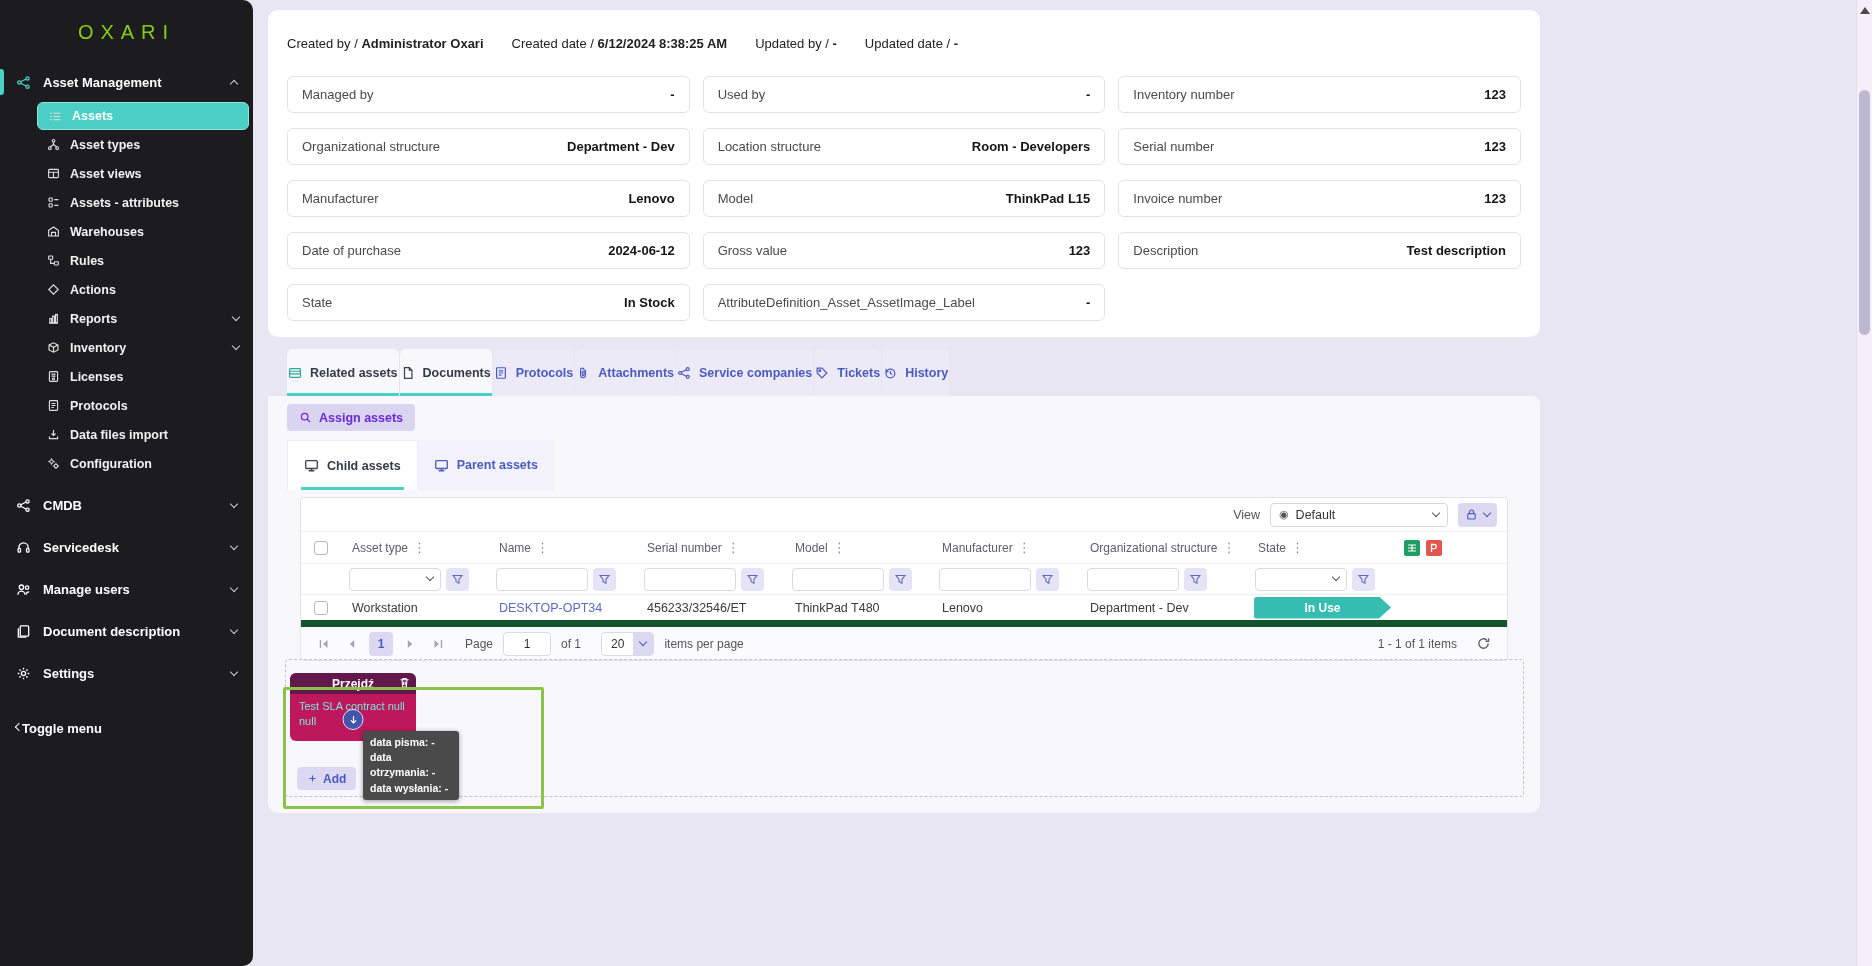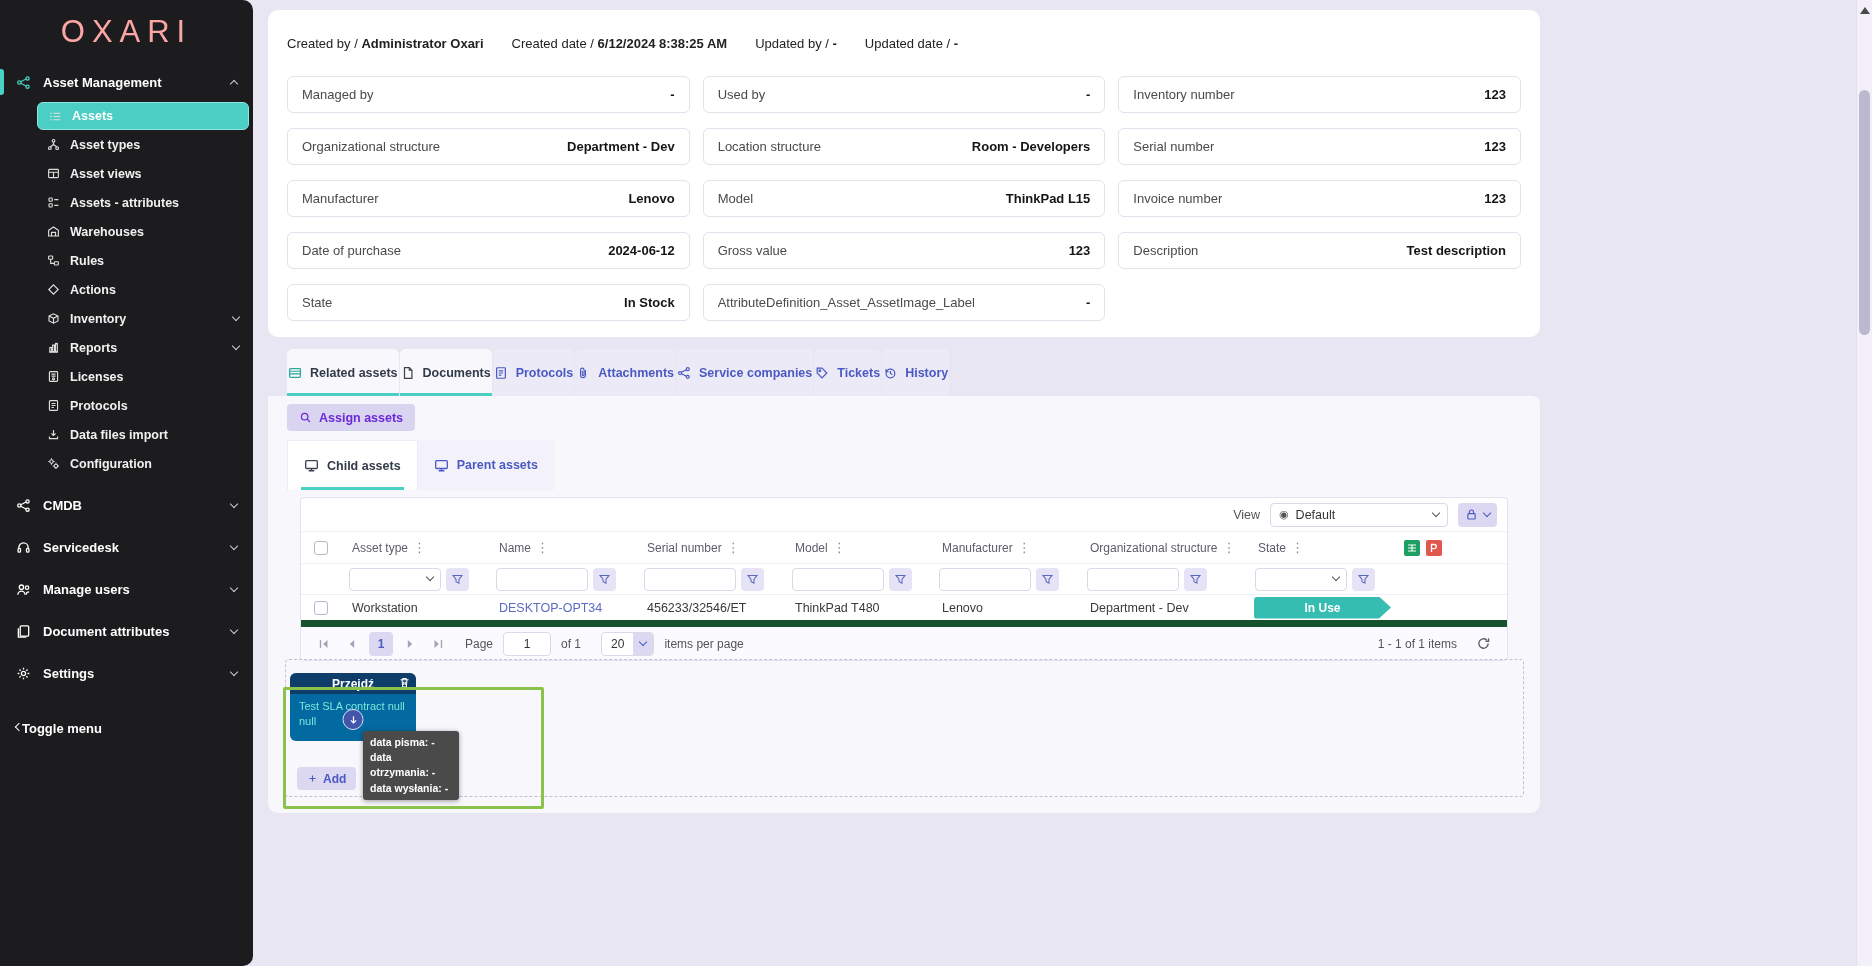--- a/index.html
+++ b/index.html
@@ -2,21 +2,21 @@
 <html lang="en"><head>
 <meta charset="utf-8">
 <style>
   *{margin:0;padding:0;box-sizing:border-box}
   html,body{width:1872px;height:966px;overflow:hidden}
   body{font-family:"Liberation Sans",sans-serif;background:#e9e6f4;position:relative;font-size:13px;color:#333}
   .ic{display:block}
 
   
   .sidebar{position:absolute;left:0;top:0;width:253px;height:966px;background:#1c1c1e;color:#fff;border-radius:0 10px 10px 0;z-index:6;overflow:hidden}
-  .logo{height:64px;display:flex;align-items:center;justify-content:center;color:#fca5a5;font-size:31px;font-weight:400;letter-spacing:7px}
+  .logo{height:64px;display:flex;align-items:center;justify-content:center;color:#84cc16;font-size:20px;font-weight:400;letter-spacing:7px}
   .nav-section{display:flex;align-items:center;gap:12px;padding:0 16px;height:36px;font-weight:700;font-size:13px;position:relative;cursor:pointer;color:#fff}
   .nav-section.tall{height:42px}
   .accent-bar{position:absolute;left:0;top:5px;bottom:5px;width:4px;background:#4ad0c4;border-radius:0 3px 3px 0}
   .chev{display:inline-block;width:6px;height:6px;border-right:1.6px solid currentColor;border-bottom:1.6px solid currentColor;transform:rotate(45deg);margin-top:-3px}
   .chev.up{transform:rotate(-135deg);margin-top:3px}
   .chev.left{transform:rotate(135deg)}
   .nav-section .chev{margin-left:auto;color:#cfcfcf}
   .subnav{list-style:none;padding:2px 0 6px}
   .subnav li{display:flex;align-items:center;gap:10px;padding:0 14px 0 47px;height:29px;font-size:12.5px;font-weight:600;cursor:pointer;color:#f1f1f1}
   .subnav li .chev{margin-left:auto;color:#cfcfcf}
@@ -77,21 +77,21 @@
   .pnum{min-width:24px;height:24px;background:#dcd8f1;color:#4a5ac2;font-weight:700;display:flex;align-items:center;justify-content:center;border-radius:4px;cursor:pointer}
   .pinput{width:48px;height:24px;border:1px solid #dbd8e8;border-radius:4px;text-align:center;font-family:inherit;font-size:12px;color:#333;margin:0 4px}
   .sizedd{display:flex;align-items:center;height:24px;border:1px solid #dbd8e8;border-radius:4px;background:#fff;overflow:hidden;margin:0 4px;cursor:pointer}
   .sizedd .num{padding:0 9px;color:#333}
   .sizedd .caret{width:20px;height:24px;background:#dcd8f1;color:#4a5ac2;display:flex;align-items:center;justify-content:center}
   .spacer{flex:1}
   .refresh-btn{width:24px;height:24px;border:none;background:transparent;color:#5d5d6b;display:flex;align-items:center;justify-content:center;cursor:pointer;margin-left:8px}
 
   
   .docs-area{position:absolute;left:17px;top:263px;width:1239px;height:138px;border:1px dashed #c3c0d6;border-radius:4px}
-  .doc-card{position:absolute;left:4px;top:13px;width:126px;height:68px;background:#0369a1;border-radius:6px;overflow:visible;cursor:pointer;z-index:2}
+  .doc-card{position:absolute;left:4px;top:13px;width:126px;height:68px;background:#be185d;border-radius:6px;overflow:visible;cursor:pointer;z-index:2}
   .doc-head{height:21px;background:rgba(22,25,58,.55);border-radius:6px 6px 0 0;display:flex;align-items:center;justify-content:center;position:relative;color:#fff;font-size:12px;font-weight:700}
   .doc-trash{position:absolute;right:5px;top:3px;color:#fff;cursor:pointer}
   .doc-body{padding:5px 9px;color:#79e8db;font-size:11px;line-height:1.35}
   .doc-arrow{position:absolute;left:50%;transform:translateX(-50%);bottom:11px;width:21px;height:21px;border-radius:50%;background:#4355a9;border:1.5px solid #d9def7;color:#fff;display:flex;align-items:center;justify-content:center;cursor:pointer}
   .doc-tip{position:absolute;left:77px;top:71px;width:96px;background:#4a4a4a;color:#fff;font-size:10.5px;font-weight:700;line-height:1.45;padding:4px 7px;border-radius:3px;box-shadow:0 1px 5px rgba(0,0,0,.4);z-index:3}
   .add-btn{position:absolute;left:11px;top:107px;height:23px;padding:0 10px;background:#dcd8f1;border:none;border-radius:4px;color:#4a5ac2;font-size:12px;font-weight:600;display:flex;align-items:center;gap:5px;cursor:pointer;font-family:inherit}
   .hl-box{position:absolute;left:15px;top:291px;width:261px;height:122px;border:3px solid #8bc34a;border-radius:2px;z-index:8;pointer-events:none}
 
   
   .scrollbar{position:absolute;right:0;top:0;width:16px;height:966px;background:#f3f0fa;border-left:1px solid #e2dfec;z-index:9}
@@ -378,30 +378,30 @@
         <span>Rules</span>
       </li>
     <li>
         <svg class="ic" width="13" height="13">
           <use href="#i-diamond"></use>
         </svg>
         <span>Actions</span>
       </li>
     <li>
         <svg class="ic" width="13" height="13">
+          <use href="#i-chart"></use>
+        </svg>
+        <span>Reports</span>
+        <span class="chev"></span>
+      </li>
+    <li>
+        <svg class="ic" width="13" height="13">
           <use href="#i-box"></use>
         </svg>
         <span>Inventory</span>
-        <span class="chev"></span>
-      </li>
-    <li>
-        <svg class="ic" width="13" height="13">
-          <use href="#i-chart"></use>
-        </svg>
-        <span>Reports</span>
         <span class="chev"></span>
       </li>
     <li>
         <svg class="ic" width="13" height="13">
           <use href="#i-license"></use>
         </svg>
         <span>Licenses</span>
       </li>
     <li>
         <svg class="ic" width="13" height="13">
@@ -441,21 +441,21 @@
       <svg class="ic" width="15" height="15">
         <use href="#i-users"></use>
       </svg>
       <span>Manage users</span>
       <span class="chev"></span>
     </div>
   <div class="nav-section tall">
       <svg class="ic" width="15" height="15">
         <use href="#i-docstack"></use>
       </svg>
-      <span>Document attributes</span>
+      <span>Document description</span>
       <span class="chev"></span>
     </div>
   <div class="nav-section tall">
       <svg class="ic" width="15" height="15">
         <use href="#i-gear"></use>
       </svg>
       <span>Settings</span>
       <span class="chev"></span>
     </div>
 

